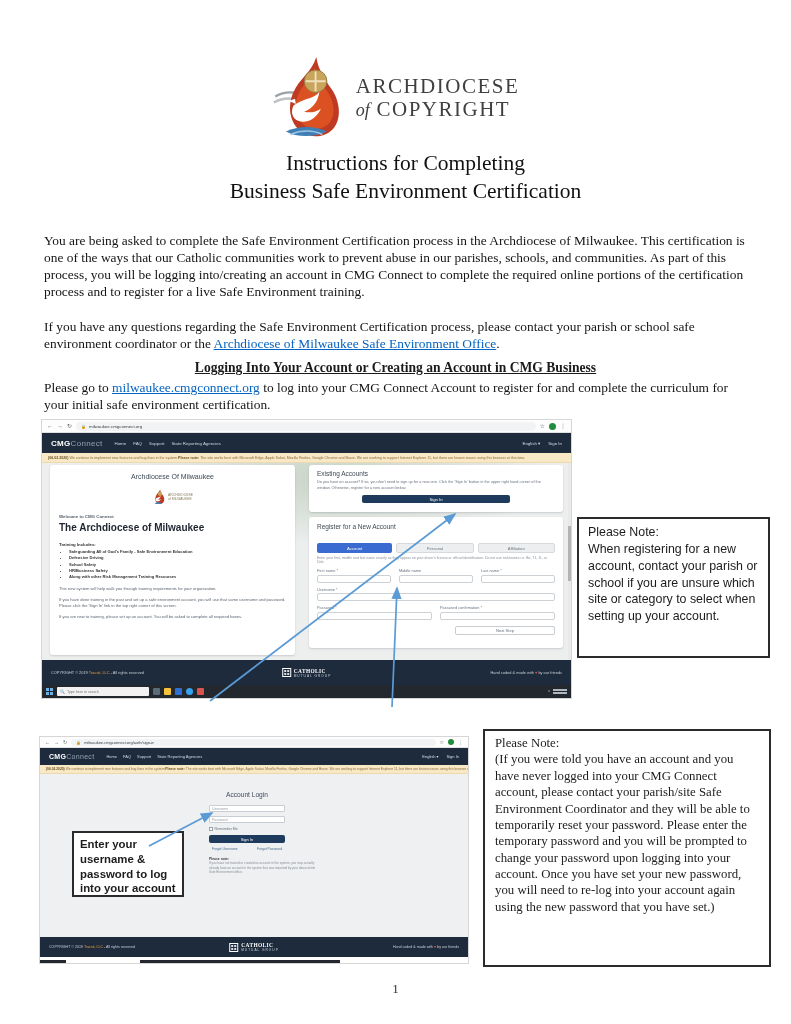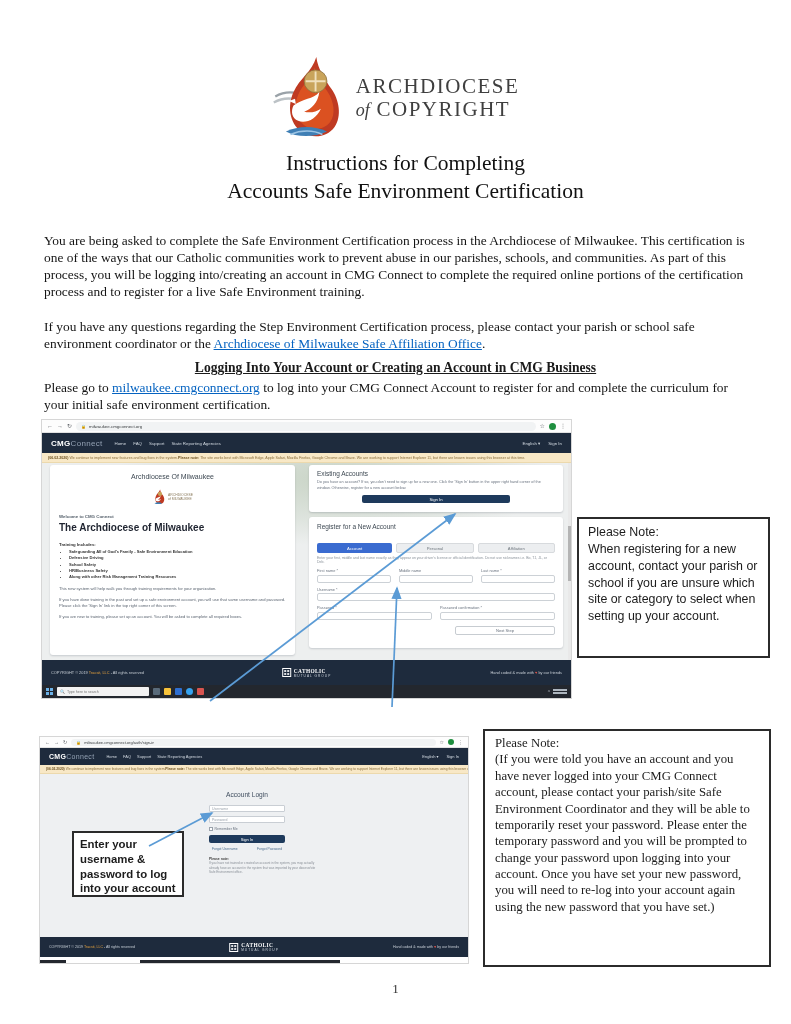--- a/index.html
+++ b/index.html
@@ -181,26 +181,26 @@
       <path d="M24 104 C38 98 54 98 66 104" stroke="#9cc4e4" stroke-width="2" fill="none"></path>
     </svg>
     <div class="logo-text">
       <div class="lt1">ARCHDIOCESE</div>
       <div class="lt2"><span class="of">of</span> <span>COPYRIGHT</span></div>
     </div>
   </div>
 
   <div class="title">
     <div>Instructions for Completing</div>
-    <div>Accounts Safe Environment Certification</div>
+    <div>Business Safe Environment Certification</div>
   </div>
 
   <div class="body-par p1">You are being asked to complete the Safe Environment Certification process in the Archdiocese of Milwaukee.  This certification is one of the ways that our Catholic communities work to prevent abuse in our parishes, schools, and communities.  As part of this process, you will be logging into/creating an account in CMG Connect to complete the required online portions of the certification process and to register for a live Safe Environment training.</div>
 
-  <div class="body-par p2"><span>If you have any questions regarding the Step Environment Certification process, please contact your parish or school safe environment coordinator or the </span><span class="doc-link">Archdiocese of Milwaukee Safe Affiliation Office</span><span>.</span></div>
+  <div class="body-par p2"><span>If you have any questions regarding the Safe Environment Certification process, please contact your parish or school safe environment coordinator or the </span><span class="doc-link">Archdiocese of Milwaukee Safe Environment Office</span><span>.</span></div>
 
   <div class="sec-head">Logging Into Your Account or Creating an Account in CMG Business</div>
 
   <div class="body-par p3"><span>Please go to </span><span class="doc-link">milwaukee.cmgconnect.org</span><span> to log into your CMG Connect Account to register for and complete the curriculum for your initial safe environment certification.</span></div>
 
   <div class="shot shot1">
     <div class="chrome">
       <span class="nav-glyph">←</span>
       <span class="nav-glyph">→</span>
       <span class="nav-glyph">↻</span>

